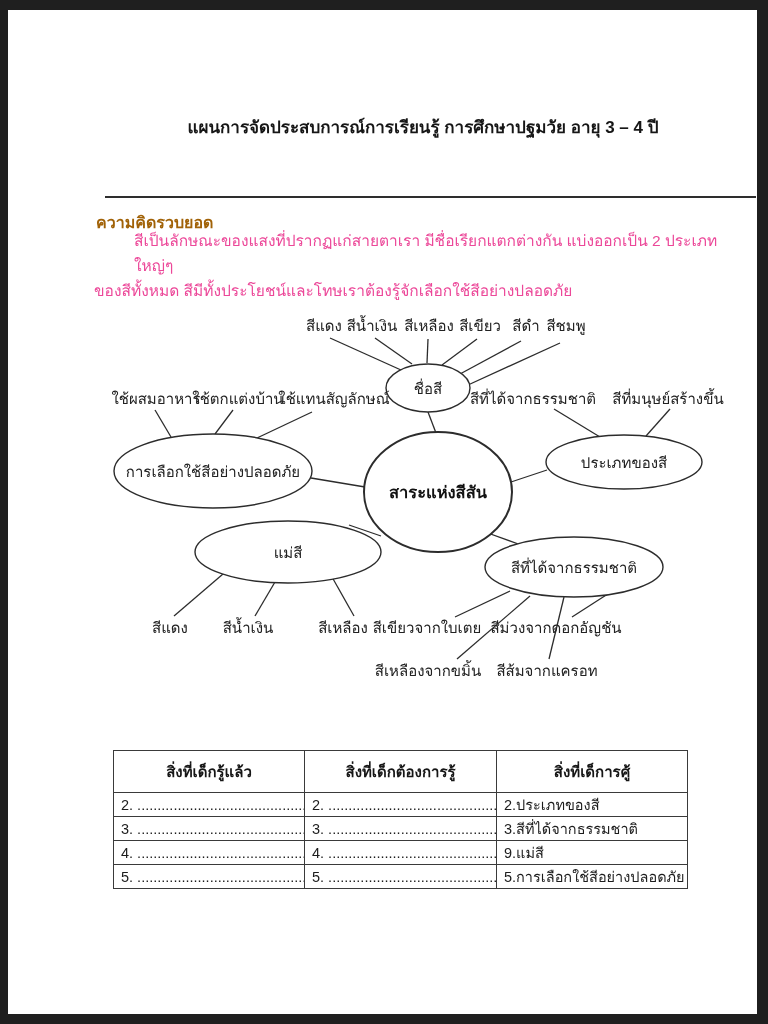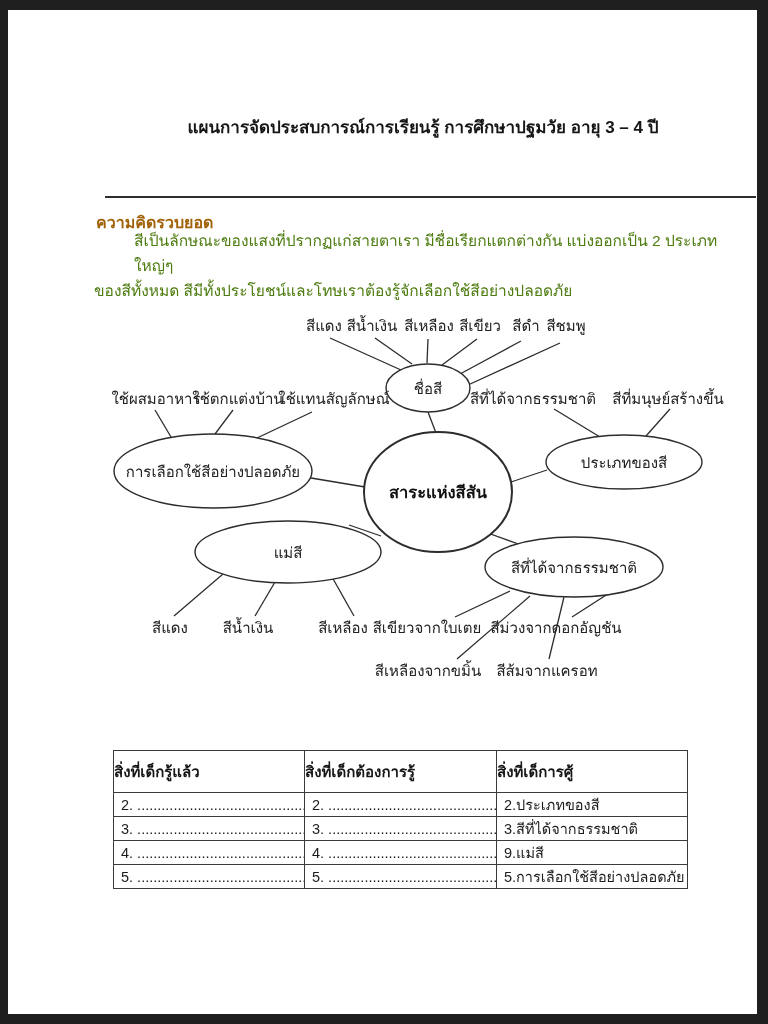--- a/index.html
+++ b/index.html
@@ -38,21 +38,21 @@
     font-weight: bold;
     font-size: 16px;
     color: #a16207;
     margin-top: 6px;
   }
   .concept-body {
     position: absolute;
     left: 86px; top: 218px; width: 662px;
     font-size: 15.5px;
     line-height: 25px;
-    color: #4d7c0f;
+    color: #ec4899;
   }
   .concept-body .indent { padding-left: 40px; }
   .mindmap-svg {
     position: absolute;
     left: 0; top: 295px;
     width: 768px; height: 400px;
   }
   .mindmap-svg text {
     font-family: "Liberation Sans", "DejaVu Sans", sans-serif;
     font-size: 15px;
@@ -84,21 +84,21 @@
   }
   .kwl-table th, .kwl-table td {
     border: 1.6px solid #3a3a3a;
     overflow: hidden;
     white-space: nowrap;
   }
   .kwl-table th {
     height: 42px;
     font-size: 15px;
     font-weight: bold;
-    text-align: left;
+    text-align: center;
     color: #161616;
   }
   .kwl-table td {
     height: 24px;
     padding: 0 4px 0 7px;
     text-align: left;
     vertical-align: middle;
   }
 </style>
 </head>

